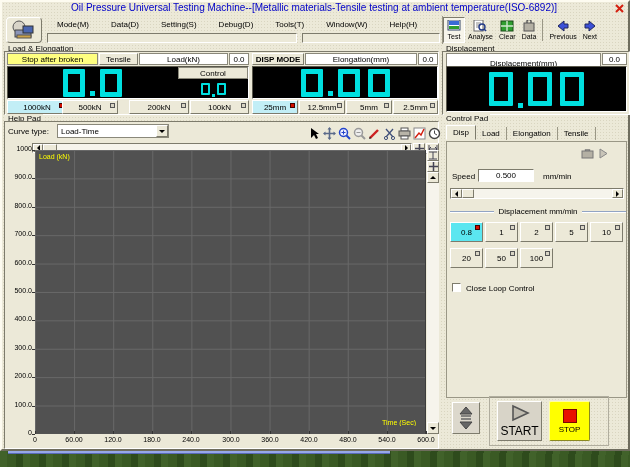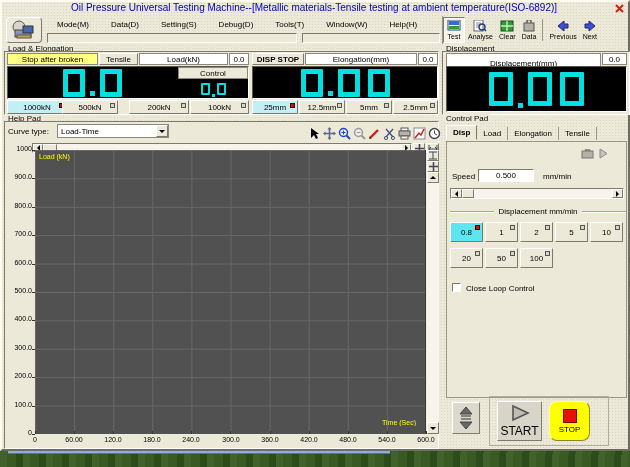--- a/index.html
+++ b/index.html
@@ -39,21 +39,21 @@
 .tbtn{display:flex;flex-direction:column;align-items:center;justify-content:center;height:26px;font-size:7px;gap:1px;padding:0 3px}
 .tbtn.pressed{background:#f6f4ea;border:1px solid;border-color:#7d7b6c #fff #fff #7d7b6c}
 
 .pbtn{position:absolute;width:33px;height:20px;font-size:8px;display:flex;align-items:center;justify-content:center;
   background:#ECE9D8;border:1px solid;border-color:#fff #7d7b6c #7d7b6c #fff}
 .pbtn.sel{background:#5BE6F0}
 .tick{position:absolute;font-size:7px;color:#000}
 .tri{width:0;height:0;border:3px solid transparent}
 .menuitem{padding:1px 3px}
 .tab{padding:2px 6px;border-right:1px solid #9a9786;font-size:8px}
-.tab.active{font-weight:bold;background:#ECE9D8;border:1px solid;border-color:#fff #7d7b6c #ECE9D8 #fff}
+.tab.active{font-weight:normal;background:#ECE9D8;border:1px solid;border-color:#fff #7d7b6c #ECE9D8 #fff}
 </style>
 </head>
 <body>
 
 <div id="root">
   <div id="app">
 
     <div class="abs" style="left:0;top:0;width:624px;height:13px;text-align:center">
       <span class="lbl" style="color:#0000C8;font-size:10px">Oil Pressure Universal Testing Machine--[Metallic materials-Tensile testing at ambient temperature(ISO-6892)]</span>
     </div>
@@ -167,21 +167,21 @@
       </div>
     <div class="rbtn" style="left:127px;top:98px;width:60px">
         <span>200kN</span>
         <span class="ind"></span>
       </div>
     <div class="rbtn" style="left:188px;top:98px;width:59px">
         <span>100kN</span>
         <span class="ind"></span>
       </div>
 
-    <div class="abs cc raised" style="left:250px;top:51px;width:52px;height:12px;font-weight:bold">DISP STOP</div>
+    <div class="abs cc raised" style="left:250px;top:51px;width:52px;height:12px;font-weight:bold">DISP MODE</div>
     <div class="abs cc whitebox" style="left:303px;top:51px;width:112px;height:12px">Elongation(mm)</div>
     <div class="abs cc whitebox" style="left:416px;top:51px;width:20px;height:12px">0.0</div>
     <div class="abs blackbox" style="left:250px;top:64px;width:186px;height:33px">
       <div class="seg big">
           <span class="d"></span>
           <span class="p"></span>
           <span class="d"></span>
           <span class="d"></span>
         </div>
     </div>
@@ -432,21 +432,21 @@
         <path d="M8,23 L14,16 H2 Z" fill="#666" stroke="#444"></path>
       </svg>
     </div>
     <div class="abs" style="left:487px;top:394px;width:120px;height:50px;border:1px solid #b0ad9e"></div>
     <div class="abs raised" style="left:495px;top:399px;width:45px;height:40px;display:flex;flex-direction:column;align-items:center;justify-content:center;gap:2px;background:#d8d4c8">
       <svg width="22" height="18" viewBox="0 0 22 18">
           <path d="M4,2 L19,9 L4,16 Z" fill="#c0bcb0" stroke="#555" stroke-width="1.6"></path>
         </svg>
       <span style="font-size:12px">START</span>
     </div>
-    <div class="abs" style="left:547px;top:399px;width:41px;height:40px;display:flex;flex-direction:column;align-items:center;justify-content:center;gap:2px;background:#FFFF00;border:1px solid;border-color:#ffffa0 #8a8820 #8a8820 #ffffa0;border-radius:8px">
+    <div class="abs" style="left:547px;top:399px;width:41px;height:40px;display:flex;flex-direction:column;align-items:center;justify-content:center;gap:2px;background:#FFFF00;border:1px solid;border-color:#ffffa0 #8a8820 #8a8820 #ffffa0;border-radius:2px">
       <span style="width:14px;height:14px;background:#E81000;border:1px solid #7a0800"></span>
       <span style="font-size:8px">STOP</span>
     </div>
 
   </div>
 
   <div class="abs" style="left:8px;top:451px;width:382px;height:3px;background:#96A8E8;border-bottom:1px solid #5a6ab8"></div>
 </div>
 
 </body></html>

